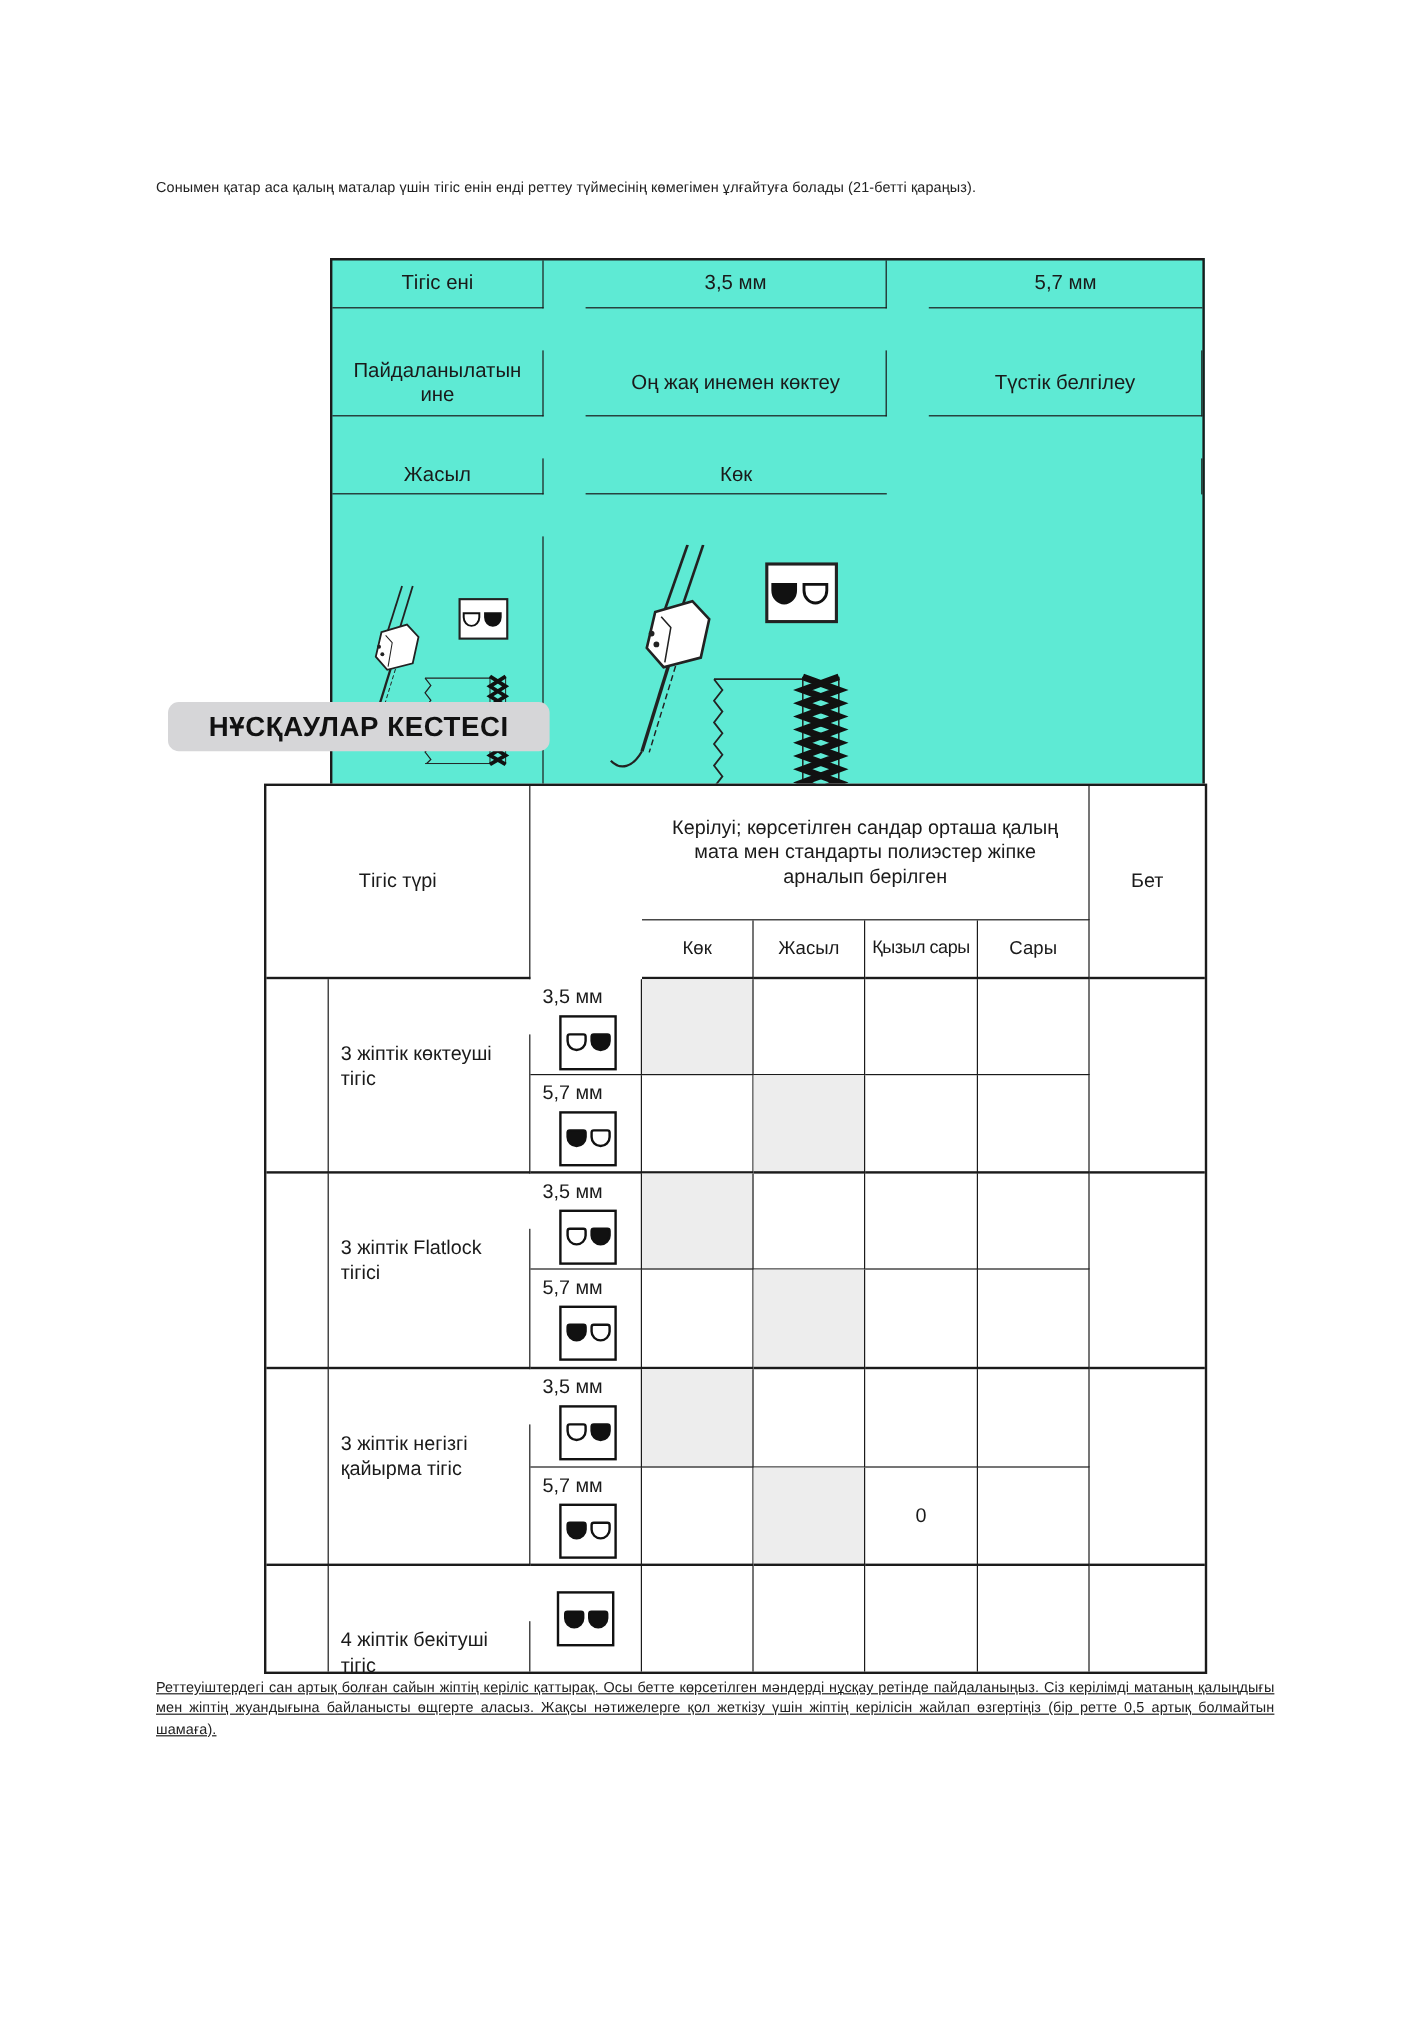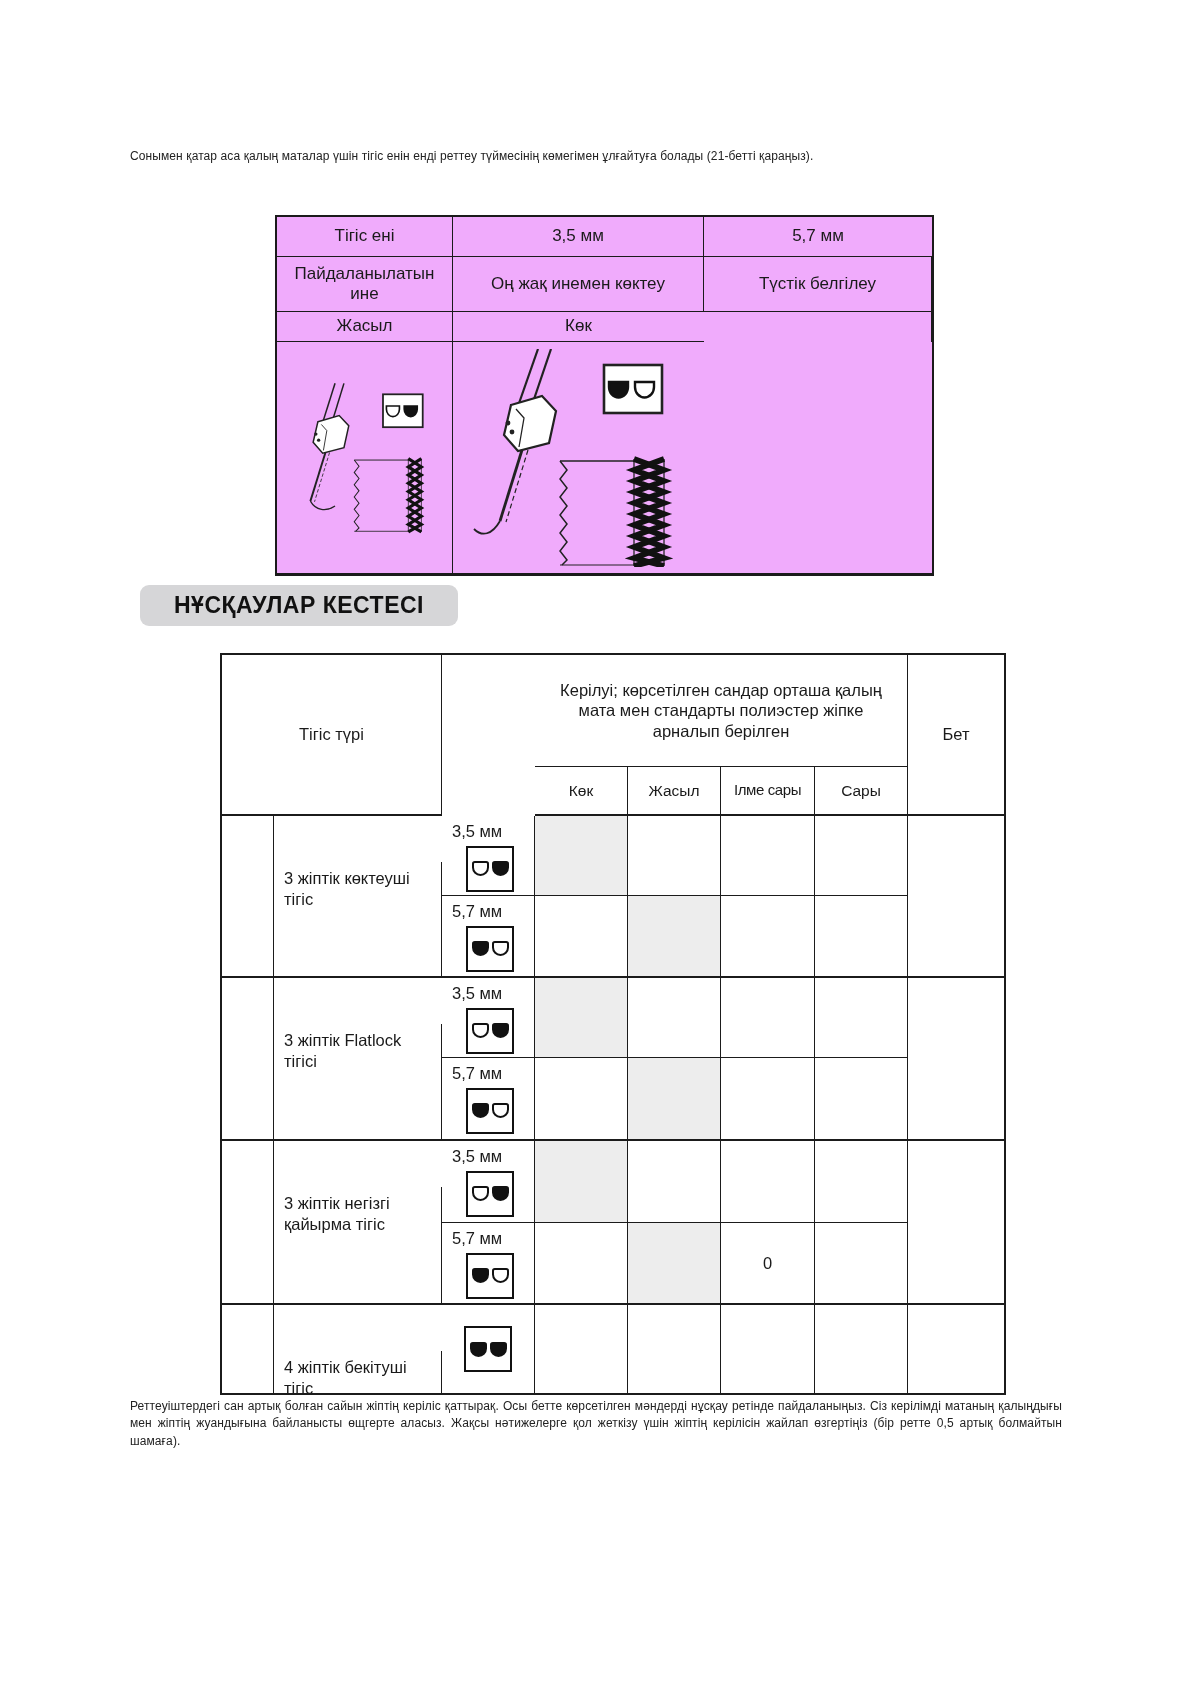--- a/index.html
+++ b/index.html
@@ -5,28 +5,28 @@
   html,body{margin:0;padding:0;background:#888;}
   .page{
     position:relative;width:1190px;height:1684px;background:#ffffff;
     font-family:"Liberation Sans", sans-serif;color:#1a1a1a;margin:0 auto;overflow:hidden;
   }
   .para{
     position:absolute;left:130px;width:932px;
     font-size:12px;line-height:1.44;text-align:justify;letter-spacing:.1px;color:#222;
   }
   .para.intro{top:148px;}
-  .para.footer{top:1398px;}
+  .para.footer{top:1398px;text-decoration:underline;}
 
   
   .t1{
     position:absolute;left:275px;top:215px;
     display:grid;grid-template-columns:176px 251px 228px;
     grid-template-rows:40px 55px 30px 231px;
-    border:2px solid #1b1b1b;border-bottom-width:3px;background:#f0abfc;
+    border:2px solid #1b1b1b;border-bottom-width:3px;background:#5eead4;gap:35px;
   }
   .t1 > div{
     border-right:1.5px solid #1b1b1b;border-bottom:1.5px solid #1b1b1b;
     display:flex;align-items:center;justify-content:center;text-align:center;
     font-size:17px;line-height:1.2;padding:2px 6px;box-sizing:border-box;
   }
   .t1 > div.lastcol{border-right:none;}
   .t1 > div.lastrow{border-bottom:none;}
 
   
@@ -156,21 +156,21 @@
   <div class="pill">НҰСҚАУЛАР КЕСТЕСІ</div>
 
   <div class="t2">
 
     <div class="bb2" style="grid-column:1/3;grid-row:1/3;">Тігіс түрі</div>
     <div class="tensionhdr" style="grid-column:4/8;grid-row:1;">Керілуі; көрсетілген сандар орташа қалың мата мен стандарты полиэстер жіпке арналып берілген</div>
     <div class="bb2 nr" style="grid-column:8;grid-row:1/3;">Бет</div>
 
     <div class="subhdr bb2" style="grid-column:4;grid-row:2;">Көк</div>
     <div class="subhdr bb2" style="grid-column:5;grid-row:2;">Жасыл</div>
-    <div class="subhdr tight bb2" style="grid-column:6;grid-row:2;">Ілме сары</div>
+    <div class="subhdr tight bb2" style="grid-column:6;grid-row:2;">Қызыл сары</div>
     <div class="subhdr bb2" style="grid-column:7;grid-row:2;">Сары</div>
 
     <div class="bb2" style="grid-column:1;grid-row:3/5;"></div>
     <div class="namecell bb2" style="grid-column:2;grid-row:3/5;">3 жіптік көктеуші тігіс</div>
     <div class="needlecell" style="grid-column:3;grid-row:3;">
       <span class="mm">3,5 мм</span>
       <span class="npbox">
           <span class="npdot"></span>
           <span class="npdot filled"></span>
         </span>

